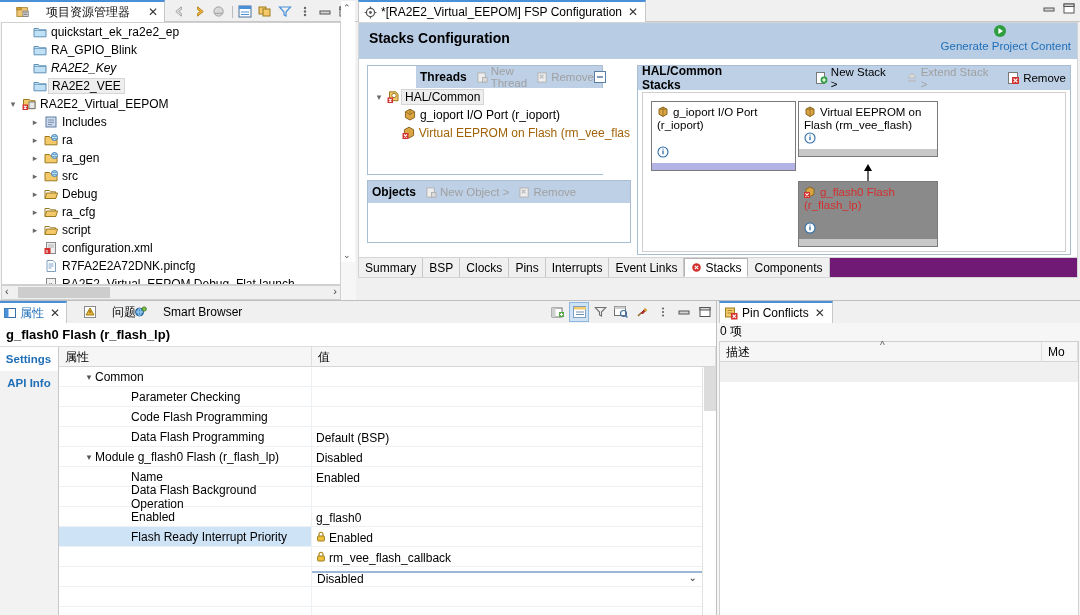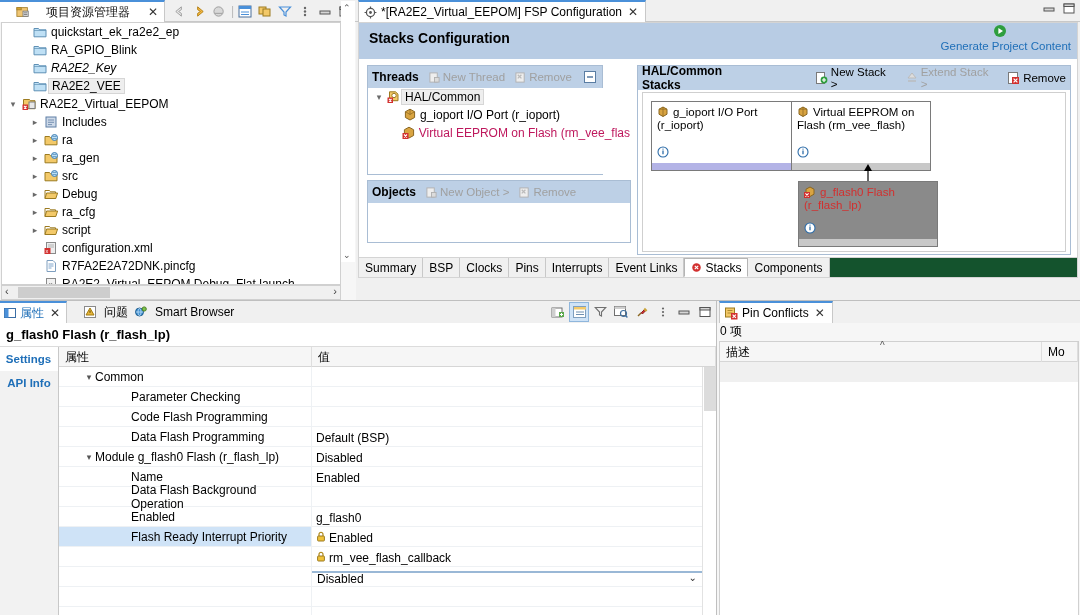--- a/index.html
+++ b/index.html
@@ -60,51 +60,51 @@
   #gen-link { position:absolute; right:6px; top:17px; font-size:11.5px; color:#1f6fb8; }
   #gen-icon { position:absolute; right:70px; top:1px; }
 
   .panel-hdr { background:#bdd0e6; height:22px; display:flex; align-items:center;
       padding:0 4px; font-size:12px; }
   .panel-hdr .t { font-weight:bold; }
   .pbtn { display:flex; align-items:center; gap:3px; font-size:11.5px; margin-left:10px; }
   .pbtn.dis { color:#a0a0a0; }
 
   #threads-panel { position:absolute; left:8px; top:42px; width:236px; height:110px;
-      border:1px solid #a9bdd4; background:#fff; }
+      border:1px solid #a9bdd4; background:#fff;padding-left:48px; }
   #threads-list { position:absolute; left:0; top:22px; width:262px; height:86px; background:#fff; }
   #threads-hscroll { position:absolute; left:1px; top:122px; width:260px; height:14px; }
 
   #objects-panel { position:absolute; left:8px; top:157px; width:264px; height:63px;
       border:1px solid #a9bdd4; background:#fff; }
 
   #hal-panel { position:absolute; left:278px; top:42px; width:434px; height:190px;
       border:1px solid #a9bdd4; background:#fff; }
   #hal-canvas { position:absolute; left:4px; top:26px; width:424px; height:160px;
       background:#fff; border:1px solid #cfcfcf; }
 
   .stackbox { position:absolute; background:#fff; border:1px solid #7a7a7a; }
   .stackbox .inner { padding:4px 5px; font-size:11.5px; line-height:13px; }
   .stackbox .footer { position:absolute; left:0; bottom:0; width:100%; height:7px; }
   .info-i { position:absolute; left:5px; bottom:12px; }
 
   #fsp-tabs { position:absolute; left:0; bottom:0; width:718px; height:20px;
-      display:flex; align-items:flex-end; background:#14532d; border-top:1px solid #d4d4d4; }
+      display:flex; align-items:flex-end; background:#701a75; border-top:1px solid #d4d4d4; }
   .ftab { height:19px; padding:0 6px; display:flex; align-items:center; gap:3px;
       font-size:12px; background:#f0f0f0; border-right:1px solid #c8c8c8; }
   .ftab.act { background:#ffffff; border:1px solid #b5b5b5; border-bottom:1px solid #fff; }
 
   
   #props { left:0; top:300px; width:716px; height:315px; background:#f6f6f6;
       border-top:1px solid #bfbfbf; }
   #props-tabbar { position:absolute; left:0; top:0; width:716px; height:22px; background:#f0f0f0; }
   #props-tab { position:absolute; left:0; top:0; height:22px; background:#fff;
       border-top:2px solid #4a90d9; border-right:1px solid #c8c8c8;
       display:flex; align-items:center; gap:4px; padding:0 4px; }
-  .vtab { height:22px; display:flex; align-items:center; gap:8px; padding:0 6px; font-size:12px; }
+  .vtab { height:22px; display:flex; align-items:center; gap:16px; padding:0 6px; font-size:12px; }
   #props-toolbar { position:absolute; right:2px; top:2px; display:flex; align-items:center; gap:3px; }
 
   #props-title { position:absolute; left:0; top:22px; width:716px; height:24px;
       background:#fff; border-bottom:1px solid #dcdcdc;
       display:flex; align-items:center; padding-left:6px; font-size:13px; font-weight:bold; }
   #props-sidetabs { position:absolute; left:0; top:46px; width:59px; height:269px; background:#f2f2f2;
       border-right:1px solid #c8c8c8; }
   .stab { height:24px; display:flex; align-items:center; justify-content:center;
       font-size:11.5px; color:#1f6fb8;font-weight:bold; }
   .stab.act { background:#fff; font-weight:bold; border-right:1px solid #fff; }
@@ -471,21 +471,21 @@
             <div class="trow" style="padding-left: 20px; color: rgb(0, 0, 0);">
               <span class="arrow"></span>
               <span class="ico" style="display: inline-flex; align-items: center; width: 16px;">
                 <svg width="14" height="14" viewBox="0 0 14 14">
                   <path d="M7 1.2 l4.6 2.5 v5.8 L7 12 L2.4 9.5 V3.7 Z" fill="#d9a441" stroke="#8a6620"></path>
                   <path d="M7 1.2 V6.5 M2.4 3.7 L7 6.5 L11.6 3.7" stroke="#8a6620" stroke-width="0.7" fill="none"></path>
                 </svg>
               </span>
               <span class="nm">g_ioport I/O Port (r_ioport)</span>
             </div>
-            <div class="trow" style="padding-left: 20px; color: #be185d;">
+            <div class="trow" style="padding-left: 20px; color: #a16207;">
               <span class="arrow"></span>
               <span class="ico" style="display: inline-flex; align-items: center; width: 16px;">
                 <svg width="14" height="14" viewBox="0 0 14 14">
                   <path d="M7 1.2 l4.6 2.5 v5.8 L7 12 L2.4 9.5 V3.7 Z" fill="#d9a441" stroke="#8a6620"></path>
                   <rect x="0.5" y="7" width="6" height="6" fill="#d2302f"></rect>
                   <path d="M2 8.5 l3 3 M5 8.5 l-3 3" stroke="#fff" stroke-width="1.1"></path>
                 </svg>
               </span>
               <span class="nm">Virtual EEPROM on Flash (rm_vee_flas</span>
             </div>
@@ -571,21 +571,21 @@
             <span class="info-i">
               <svg width="12" height="12" viewBox="0 0 12 12">
                   <circle cx="6" cy="6" r="5" fill="#fff" stroke="#2d6ca8" stroke-width="1.1"></circle>
                   <path d="M6 4.6 v3.6" stroke="#2d6ca8" stroke-width="1.3"></path>
                   <circle cx="6" cy="3.1" r="0.7" fill="#2d6ca8"></circle>
                 </svg>
             </span>
             <div class="footer" style="background:#b3b3e6;"></div>
           </div>
 
-          <div class="stackbox" style="left:148px;top:8px;width:140px;height:70px;">
+          <div class="stackbox" style="left:155px;top:8px;width:140px;height:56px;">
             <div class="inner" style="padding-right:4px;">
               <span style="float:left;margin-right:4px;">
                 <svg width="12" height="12" viewBox="0 0 12 12">
                     <path d="M6 1 l4 2.2 v5 L6 10.5 2 8.2 v-5 Z" fill="#d9a441" stroke="#8a6620"></path>
                     <path d="M6 1 v9.5 M2 3.2 l8 0" stroke="#8a6620" stroke-width="0.7"></path>
                   </svg>
               </span>
               <span>Virtual EEPROM on Flash (rm_vee_flash)</span>
             </div>
             <span class="info-i">

